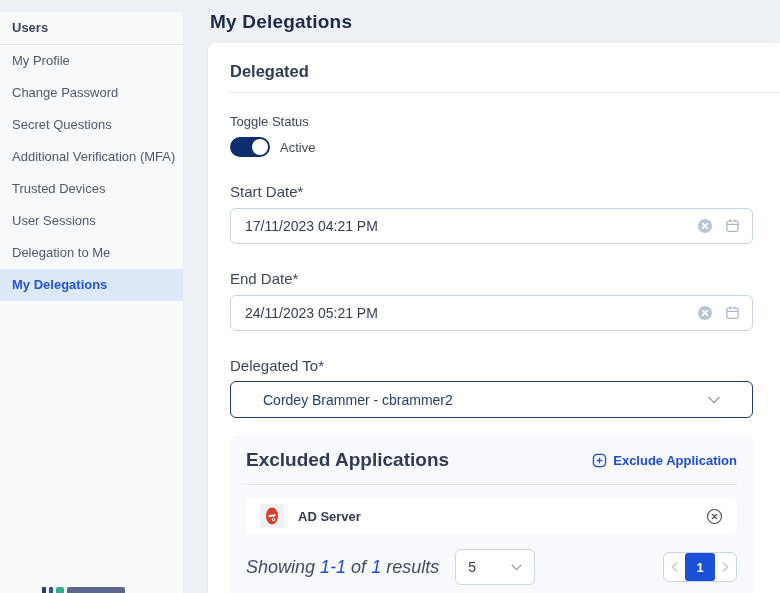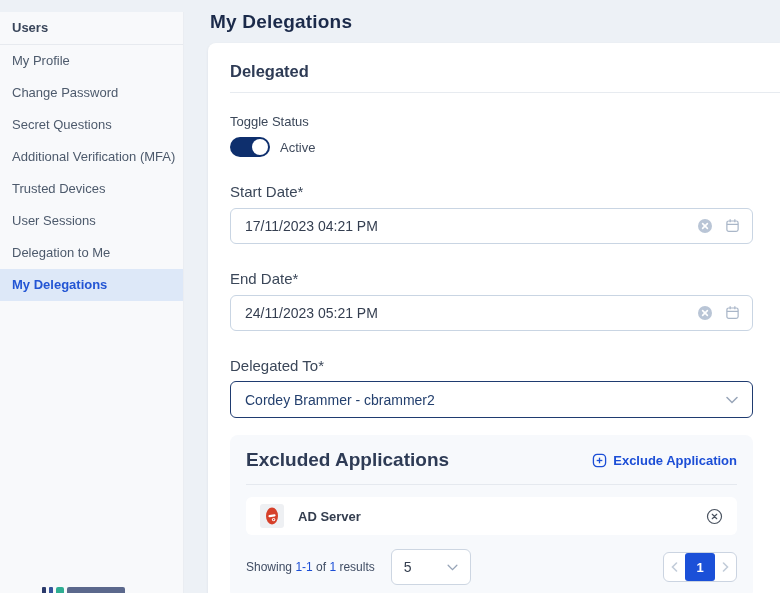--- a/index.html
+++ b/index.html
@@ -94,21 +94,21 @@
     font-size: 14px; color: #343e50;
     background: #fff; outline: none;
   }
   .icon-clear { position: absolute; right: 40px; top: 10px; cursor: pointer; line-height: 0; }
   .icon-cal   { position: absolute; right: 13px; top: 10px; cursor: pointer; line-height: 0; }
 
   .select {
     margin-top: 7px; height: 37px;
     border: 1.5px solid #1f3b70; border-radius: 6px;
     display: flex; align-items: center;
-    padding: 0 14px; cursor: pointer; background: #fff;
+    padding: 0 32px; cursor: pointer; background: #fff;
   }
   .select .sel-text { font-size: 14px; color: #24406e; font-weight: 500; flex: 1; }
 
   
   .panel {
     margin-top: 17px;
     background: #f7f9fc;
     border-radius: 8px;
     padding: 14px 16px;
   }
@@ -129,21 +129,21 @@
   }
   .app-icon {
     width: 24px; height: 24px; border-radius: 3px;
     background: #eef0f3;
     display: flex; align-items: center; justify-content: center;
   }
   .app-name { margin-left: 14px; font-size: 13px; font-weight: 700; color: #333d4e; flex: 1; }
   .remove-btn { cursor: pointer; line-height: 0; }
 
   .panel-foot { margin-top: 14px; display: flex; align-items: center; }
-  .showing { font-size: 12px; color: #3f4c63; }
+  .showing { font-size: 18px; color: #3f4c63; font-style: italic; }
   .showing .blue { color: #1c4ed6; }
   .size-select {
     margin-left: 16px; width: 80px; height: 36px;
     background: #fff; border: 1px solid #cdd6e2; border-radius: 6px;
     display: flex; align-items: center; padding: 0 12px; cursor: pointer;
   }
   .size-select .sel-text { flex: 1; font-size: 14px; color: #333d4e; }
   .foot-spacer { flex: 1; }
 
   .pagination {

